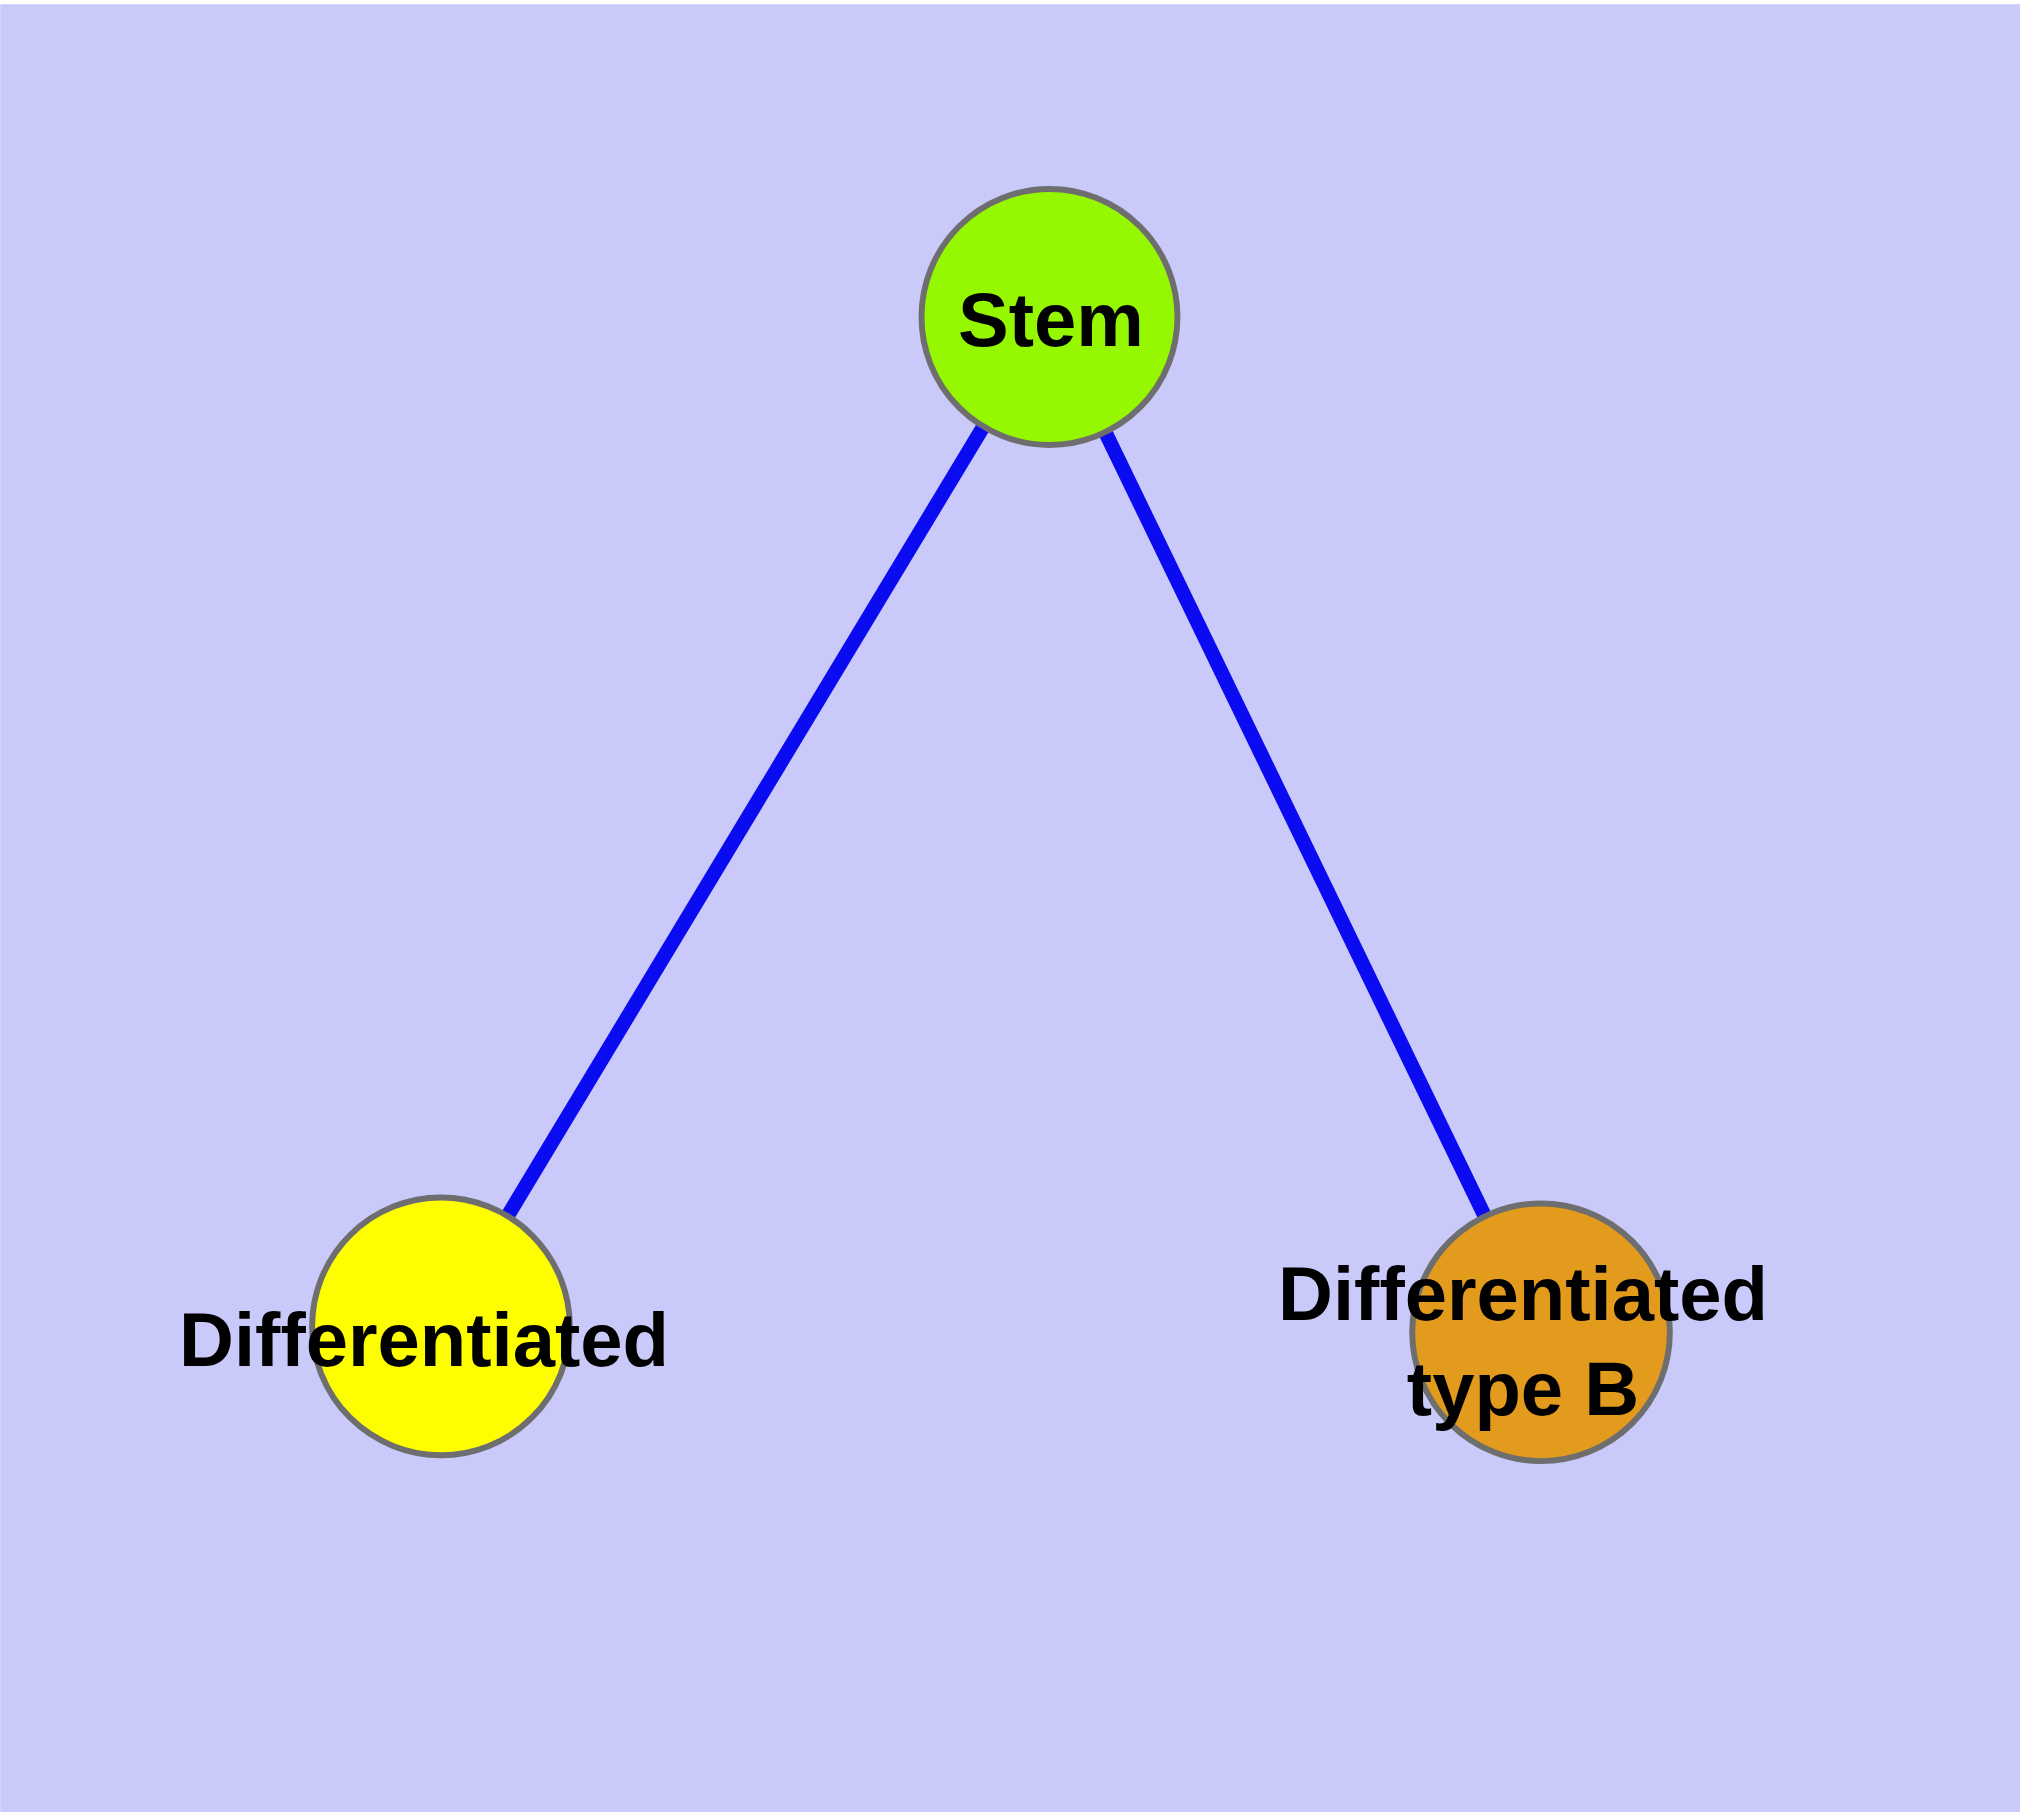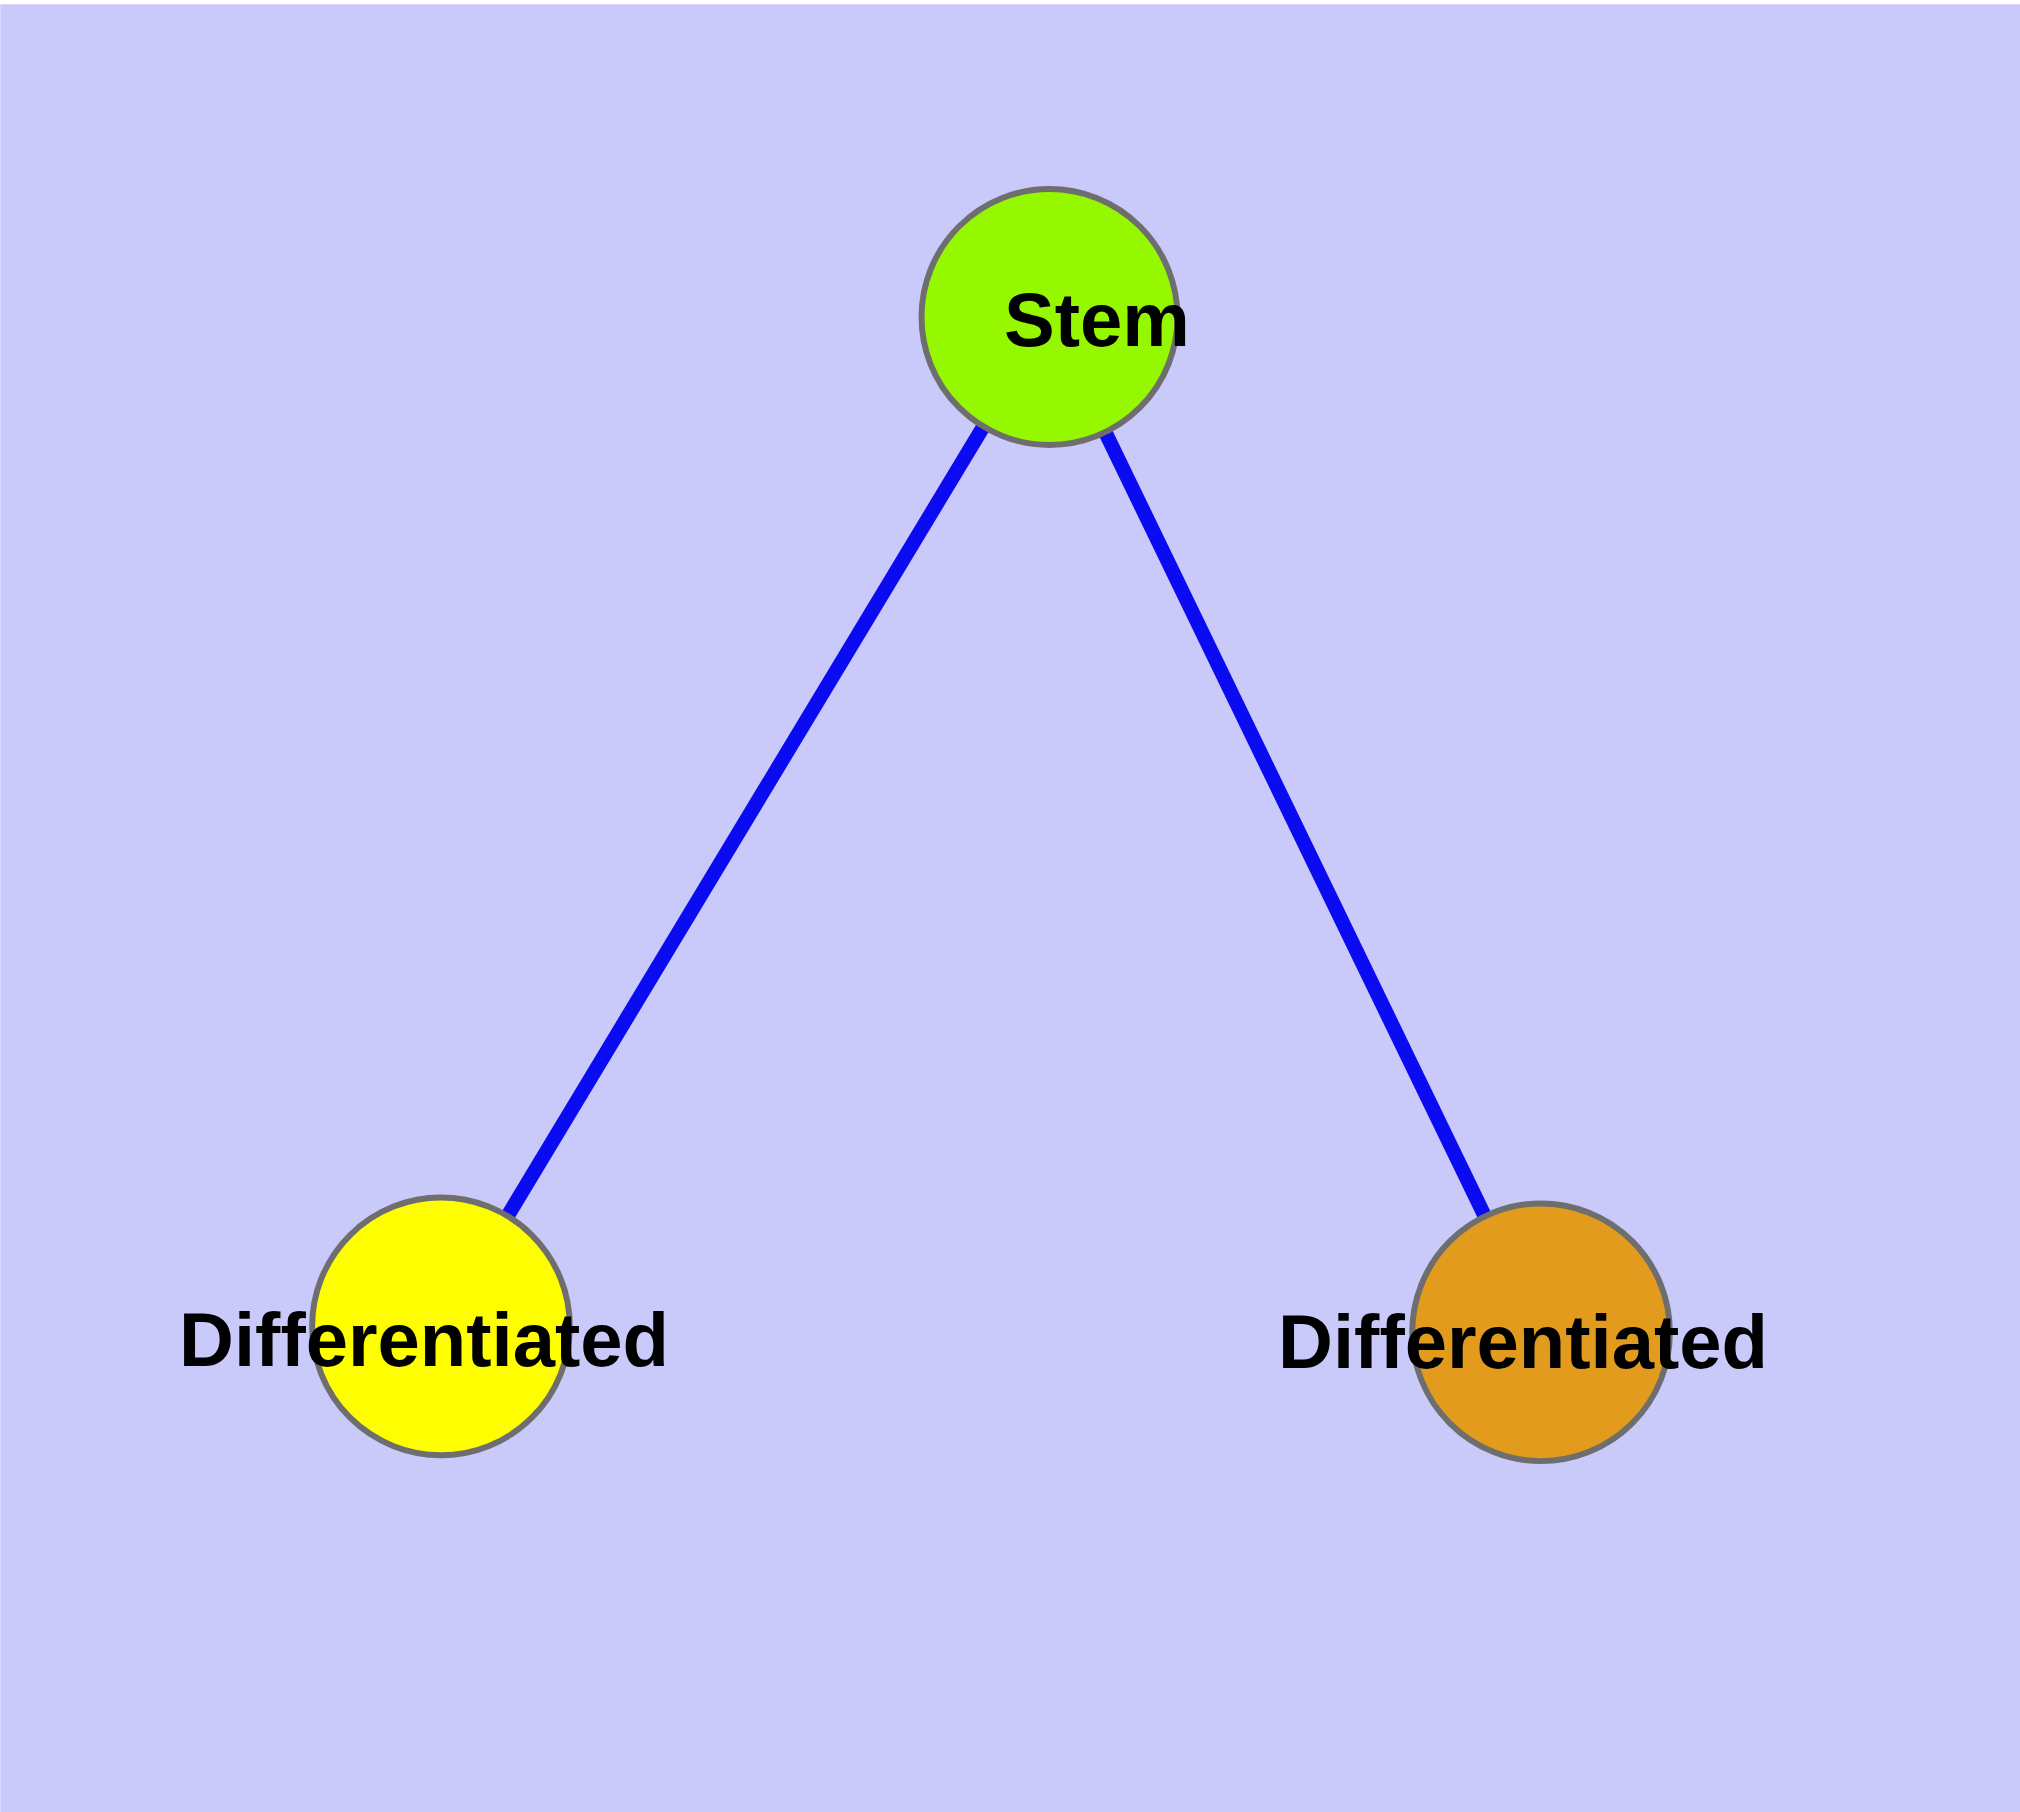--- a/index.html
+++ b/index.html
@@ -47,26 +47,27 @@
     <rect x="0" y="5" width="2384" height="2133" fill="#c9c9fa"></rect>
 
     <line x1="1238" y1="374" x2="520" y2="1565" stroke-width="17" stroke="#0b0bf2"></line>
     <line x1="1238" y1="374" x2="1818" y2="1572" stroke-width="17" stroke="#0b0bf2"></line>
 
     <circle cx="1238" cy="374" r="151" stroke-width="7" fill="#95f700" stroke="#6e6e6e"></circle>
     <circle cx="520" cy="1565" r="152" stroke-width="7" fill="#fefe00" stroke="#6e6e6e"></circle>
     <circle cx="1818" cy="1572" r="152" stroke-width="7" fill="#e39b1e" stroke="#6e6e6e"></circle>
   </svg>
 
-  <div class="node-label" style="left:1051px; top:319px;margin-left:46px;">
+  <div class="node-label" style="left:1051px; top:319px;">
     <span class="line">Stem</span>
   </div>
 
   <div class="node-label" style="left:424px; top:1339px;">
     <span class="line">Differentiated</span>
   </div>
 
   <div class="node-label" style="left:1523px; top:1341px;">
     <span class="line">Differentiated</span>
+    <span class="line">type B</span>
   </div>
 
 </div>
 
 
 </body></html>

